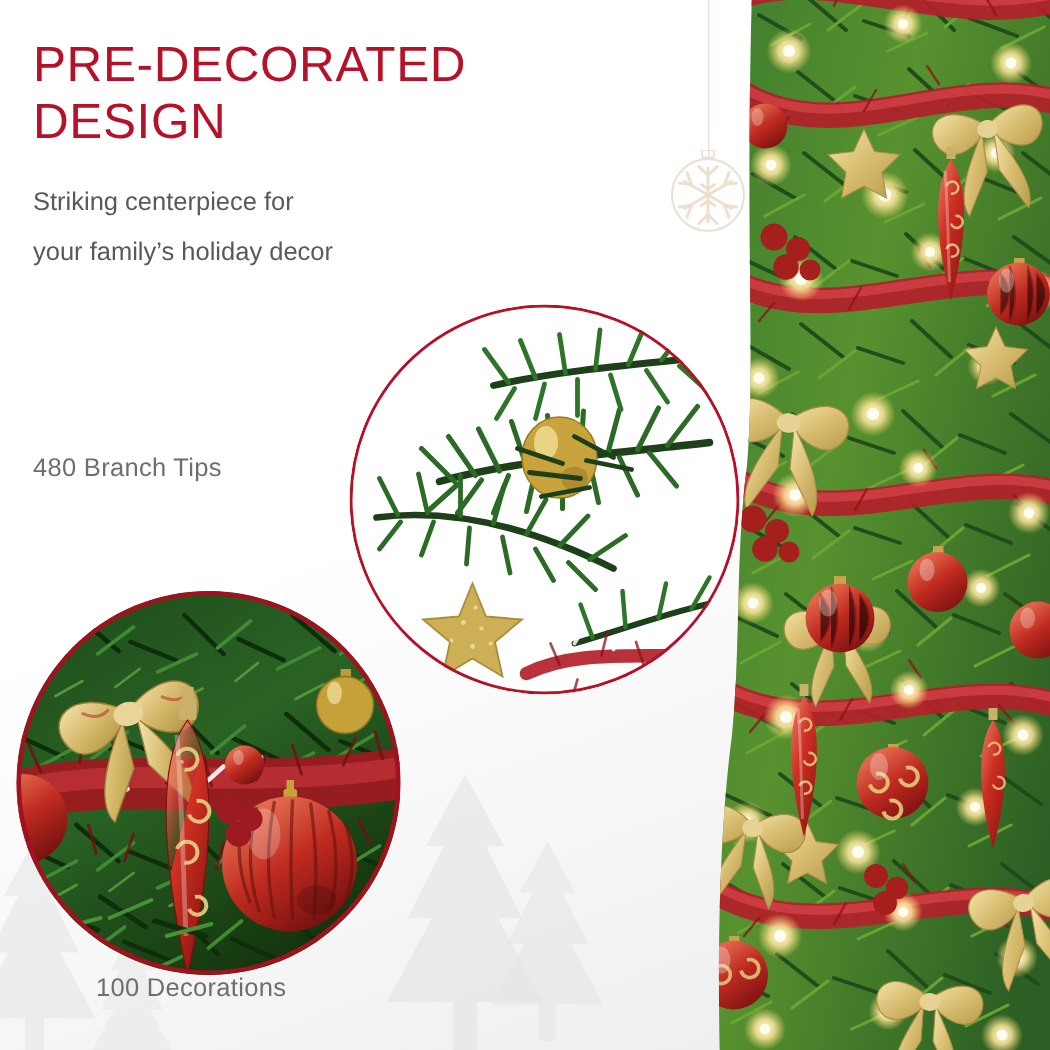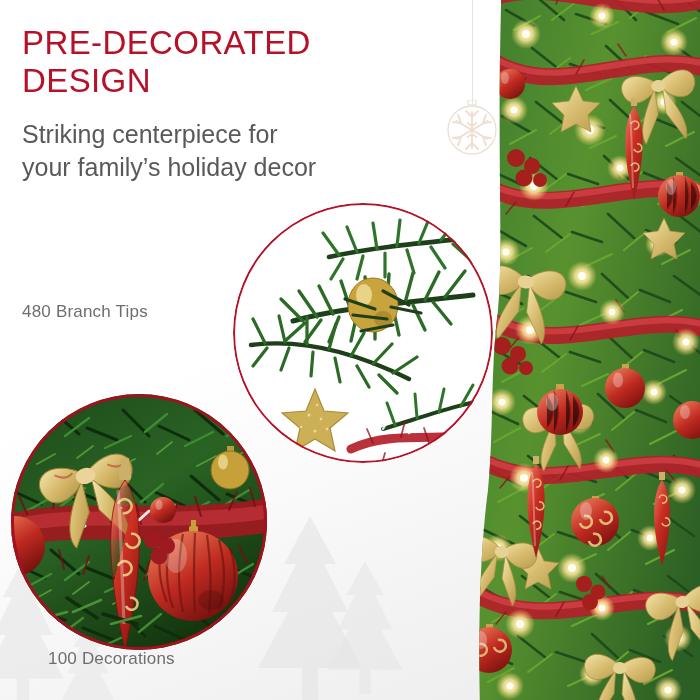--- a/index.html
+++ b/index.html
@@ -67,36 +67,36 @@
     font-weight: 400;
     letter-spacing: 0.4px;
     white-space: pre-line;
   }
   .subhead {
     position: absolute;
     left: 22px;
     top: 118px;
     width: 400px;
     color: #58595b;
-    font-size: 25px;
+    font-size: 17px;
     line-height: 33px;
     font-weight: 400;
     white-space: pre-line;
   }
 
   .caption {
     position: absolute;
     color: #6d6e70;
     font-size: 17px;
     font-weight: 400;
     letter-spacing: 0.2px;
     white-space: nowrap;
   }
   .caption.branch-tips { left: 22px; top: 302px; }
-  .caption.decorations { left: 48px; top: 649px; }
+  .caption.decorations { left: 64px; top: 649px; }
 
   
   .inset {
     position: absolute;
     border-radius: 50%;
     overflow: hidden;
     box-sizing: border-box;
   }
   .inset .photo { position: absolute; inset: 0; }
   .inset .ring {

